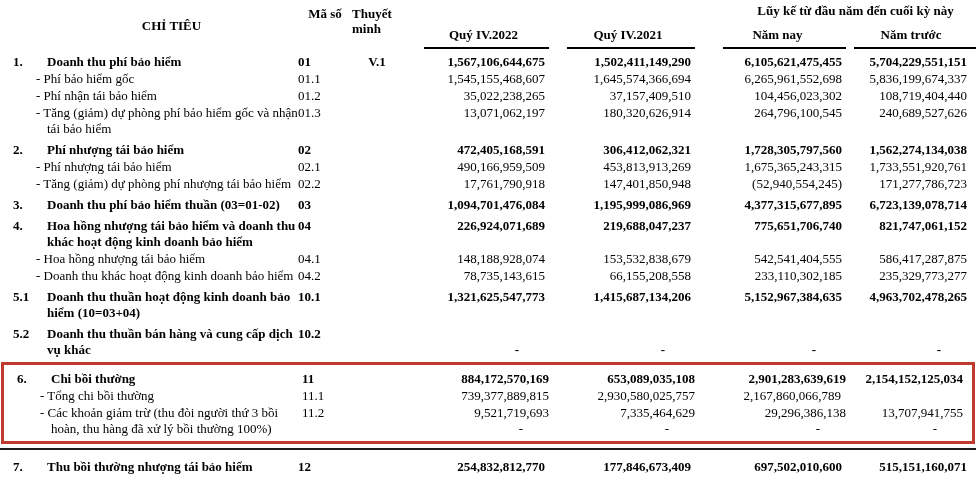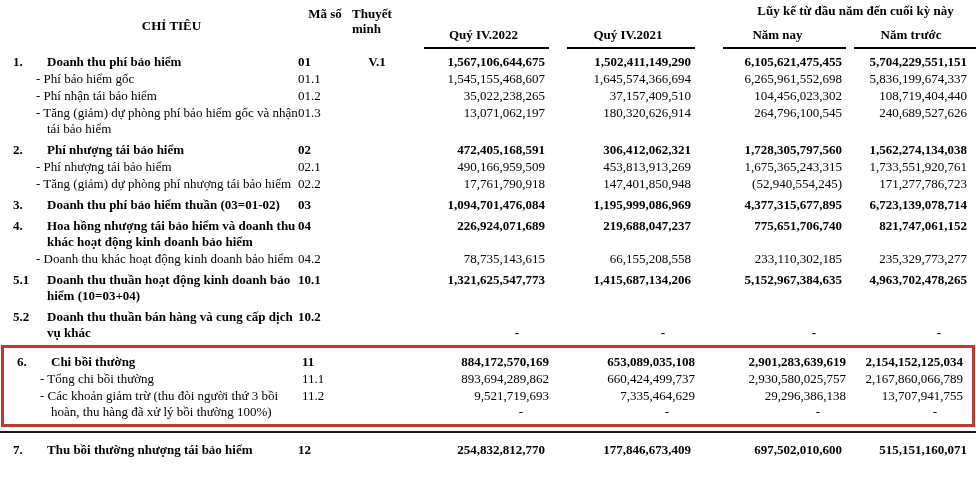--- a/index.html
+++ b/index.html
@@ -245,20 +245,38 @@
           </div>
           <div class="c-val">
             <div class="v1">775,651,706,740</div>
           </div>
           <div class="c-val">
             <div class="v1">821,747,061,152</div>
           </div>
         </div>
         <div class="row sub">
           <div class="c-no"></div>
+          <div class="c-label hang">- Hoa hồng nhượng tái bảo hiểm</div>
+          <div class="c-code">04.1</div>
+          <div class="c-note"></div>
+          <div class="c-val">
+            <div class="v1">148,188,928,074</div>
+          </div>
+          <div class="c-val">
+            <div class="v1">153,532,838,679</div>
+          </div>
+          <div class="c-val">
+            <div class="v1">542,541,404,555</div>
+          </div>
+          <div class="c-val">
+            <div class="v1">586,417,287,875</div>
+          </div>
+        </div>
+        <div class="row sub">
+          <div class="c-no"></div>
           <div class="c-label hang">- Doanh thu khác hoạt động kinh doanh bảo hiểm</div>
           <div class="c-code">04.2</div>
           <div class="c-note"></div>
           <div class="c-val">
             <div class="v1">78,735,143,615</div>
           </div>
           <div class="c-val">
             <div class="v1">66,155,208,558</div>
           </div>
           <div class="c-val">
@@ -327,24 +345,21 @@
           <div class="c-val">
             <div class="v1">2,154,152,125,034</div>
           </div>
         </div>
         <div class="row sub">
           <div class="c-no"></div>
           <div class="c-label hang">- Tổng chi bồi thường</div>
           <div class="c-code">11.1</div>
           <div class="c-note"></div>
           <div class="c-val">
-            <div class="v1">893,694,289,862</div>
-          </div>
-          <div class="c-val">
-            <div class="v1">660,424,499,737</div>
+            <div class="v1">739,377,889,815</div>
           </div>
           <div class="c-val">
             <div class="v1">2,930,580,025,757</div>
           </div>
           <div class="c-val">
             <div class="v1">2,167,860,066,789</div>
           </div>
         </div>
         <div class="row sub">
           <div class="c-no"></div>

